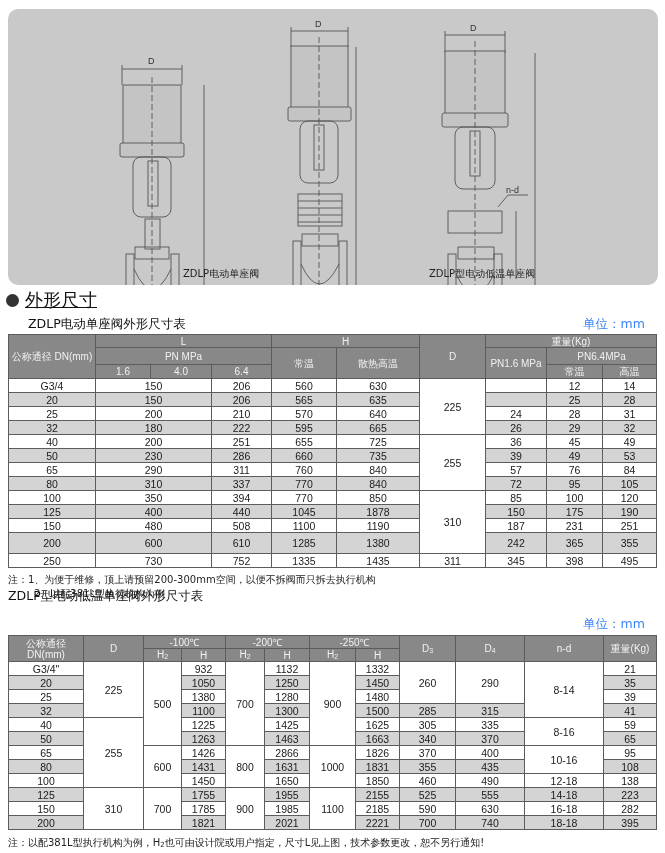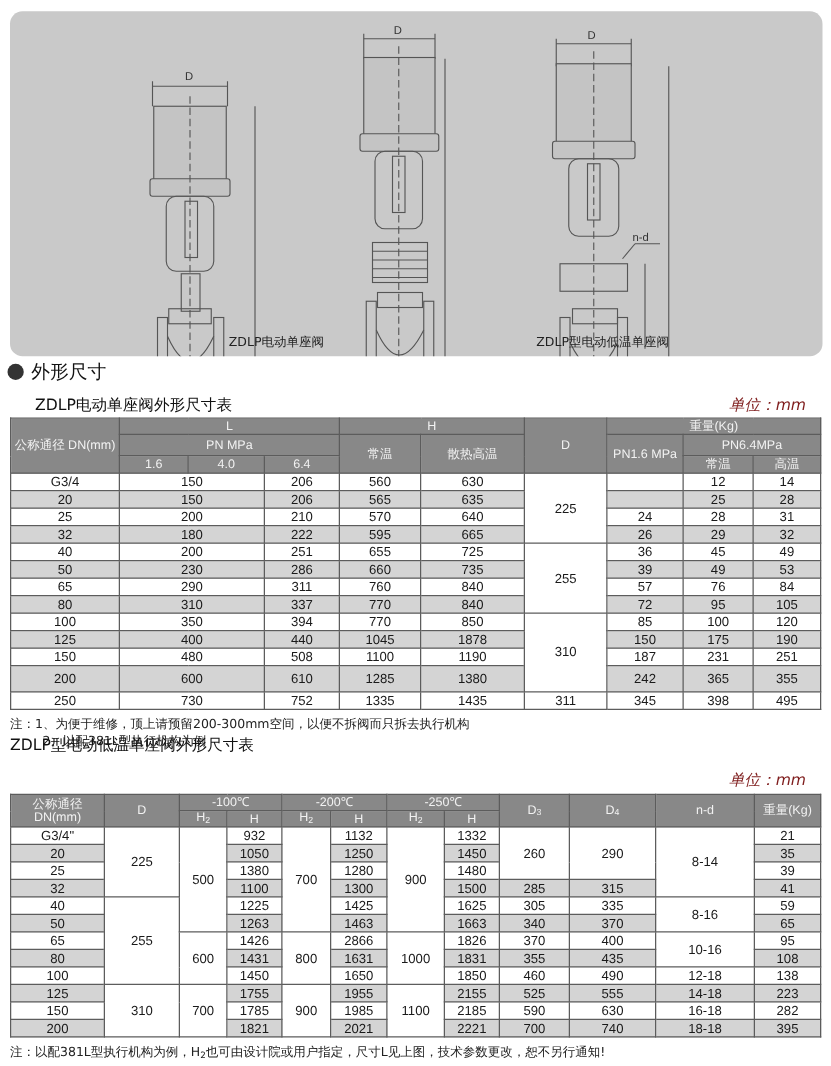--- a/index.html
+++ b/index.html
@@ -9,32 +9,32 @@
     color: #222; position: relative;
   }
   .figure-panel {
     position: absolute; left: 8px; top: 9px; width: 650px; height: 276px;
     background: #c9c9c9; border-radius: 10px;
   }
   .fig-caption {
     position: absolute; font-size: 10px; color: #222; white-space: nowrap;
   }
   .section-title {
-    position: absolute; left: 6px; top: 288px; font-size: 15px; color: #111;
-    display: flex; align-items: center;
+    position: absolute; left: 6px; top: 288px; font-size: 18px; color: #111;
+    display: flex; align-items: center; text-decoration: underline;
   }
   .section-title .bullet {
     display: inline-block; width: 13px; height: 13px; border-radius: 50%;
     background: #333; margin-right: 6px;
   }
   .table-title {
     position: absolute; font-size: 12.5px; color: #111; white-space: nowrap;
   }
   .unit {
-    position: absolute; font-size: 12.5px; color: #7f1d1d; white-space: nowrap; font-style: italic;
+    position: absolute; font-size: 12.5px; color: #3b82f6; white-space: nowrap;
   }
   table {
     position: absolute; border-collapse: collapse; table-layout: fixed;
     font-family: "Liberation Sans", sans-serif;
   }
   th {
     background: #888888; color: #f2f2f2; font-weight: normal; font-size: 10px;
     border: 1px solid #5c5c5c; text-align: center; line-height: 1.1;
   }
   td {

